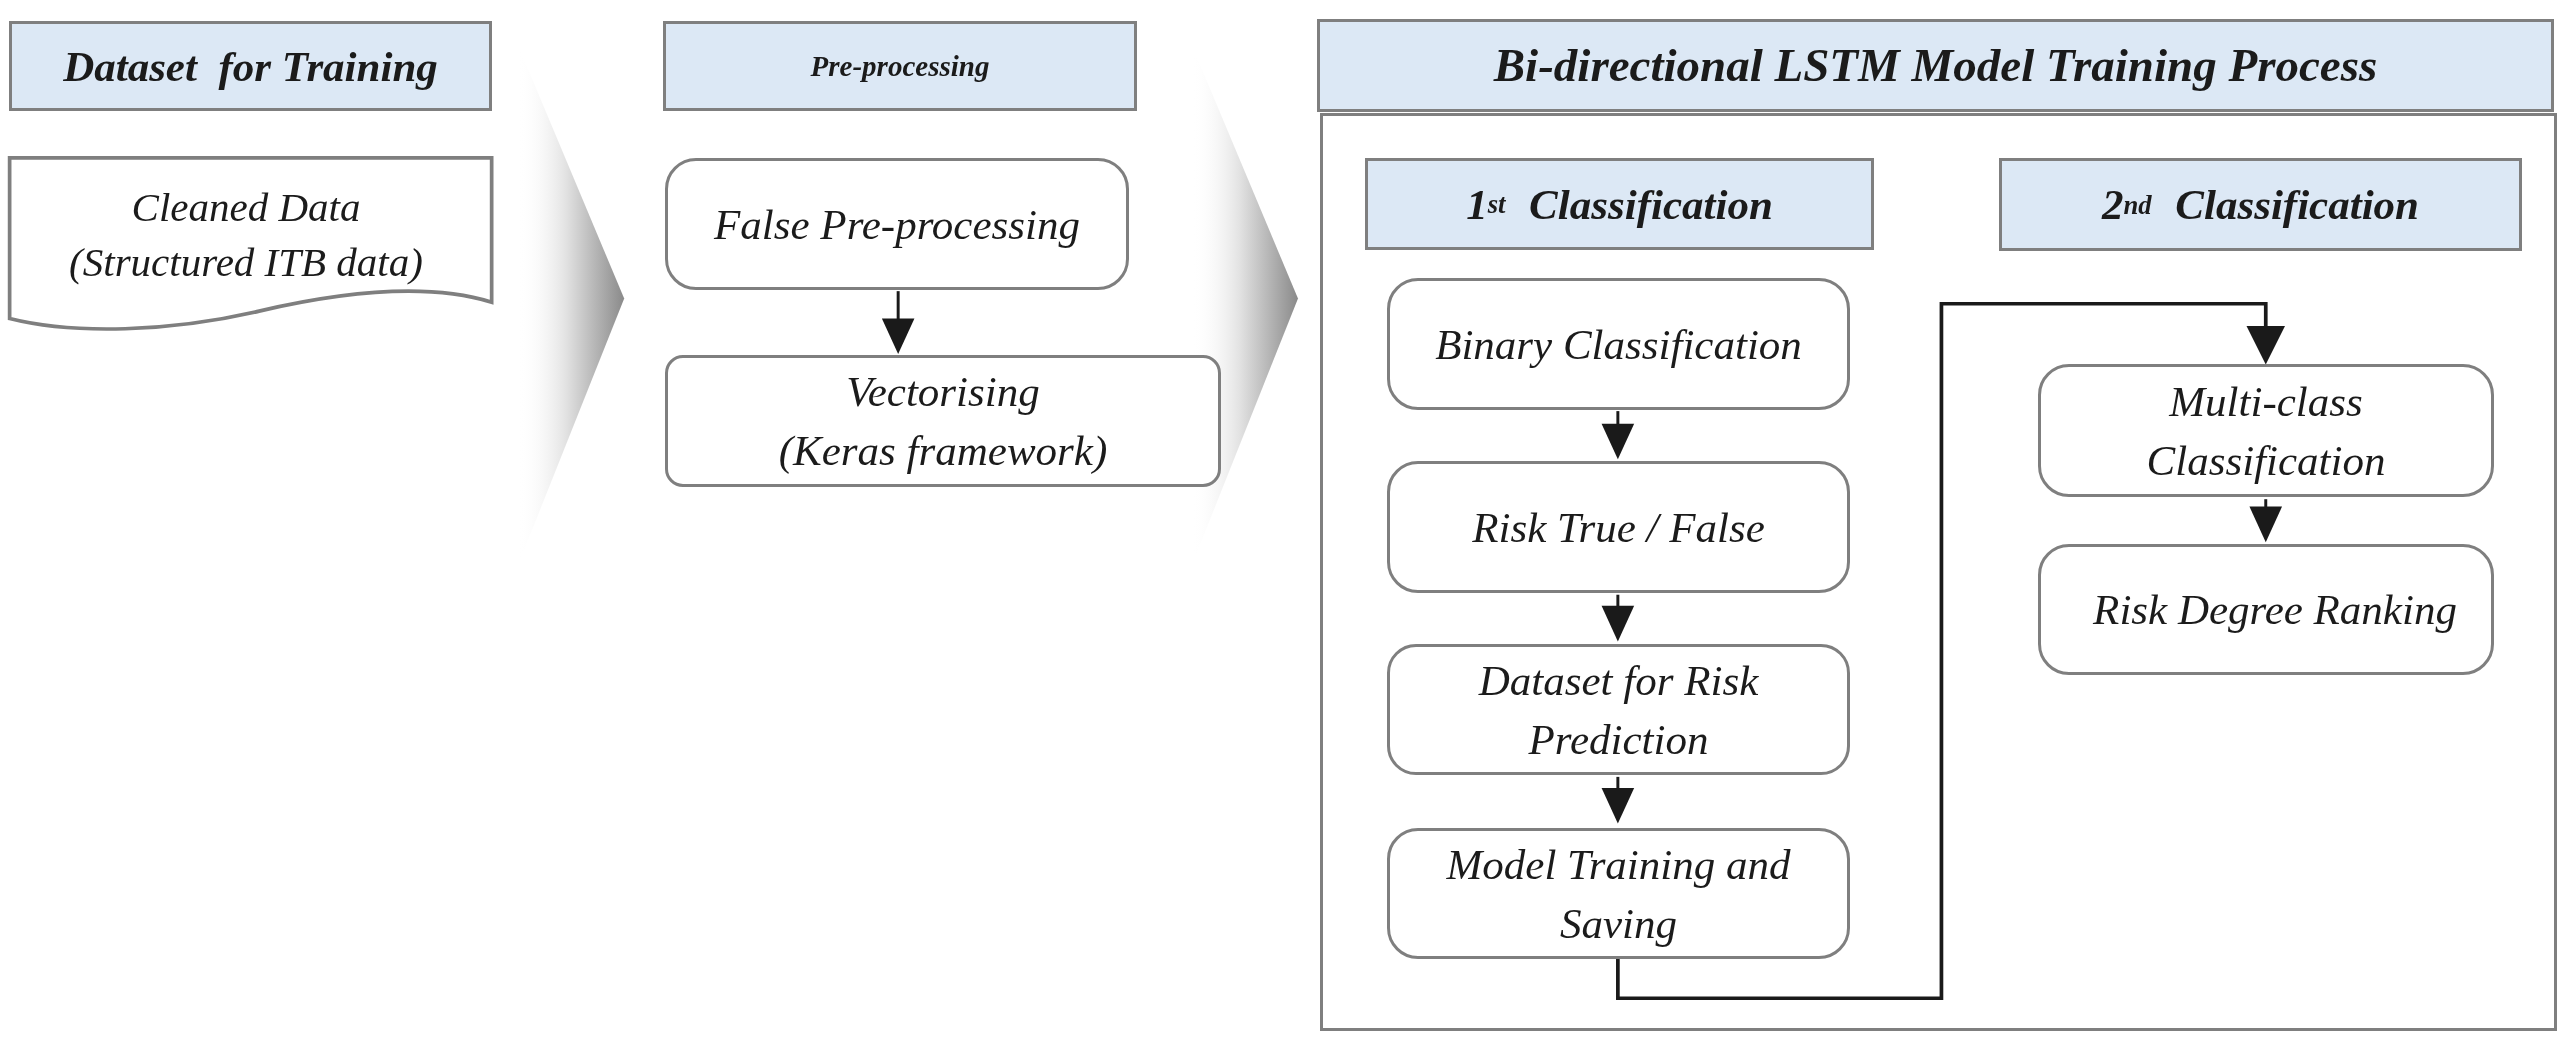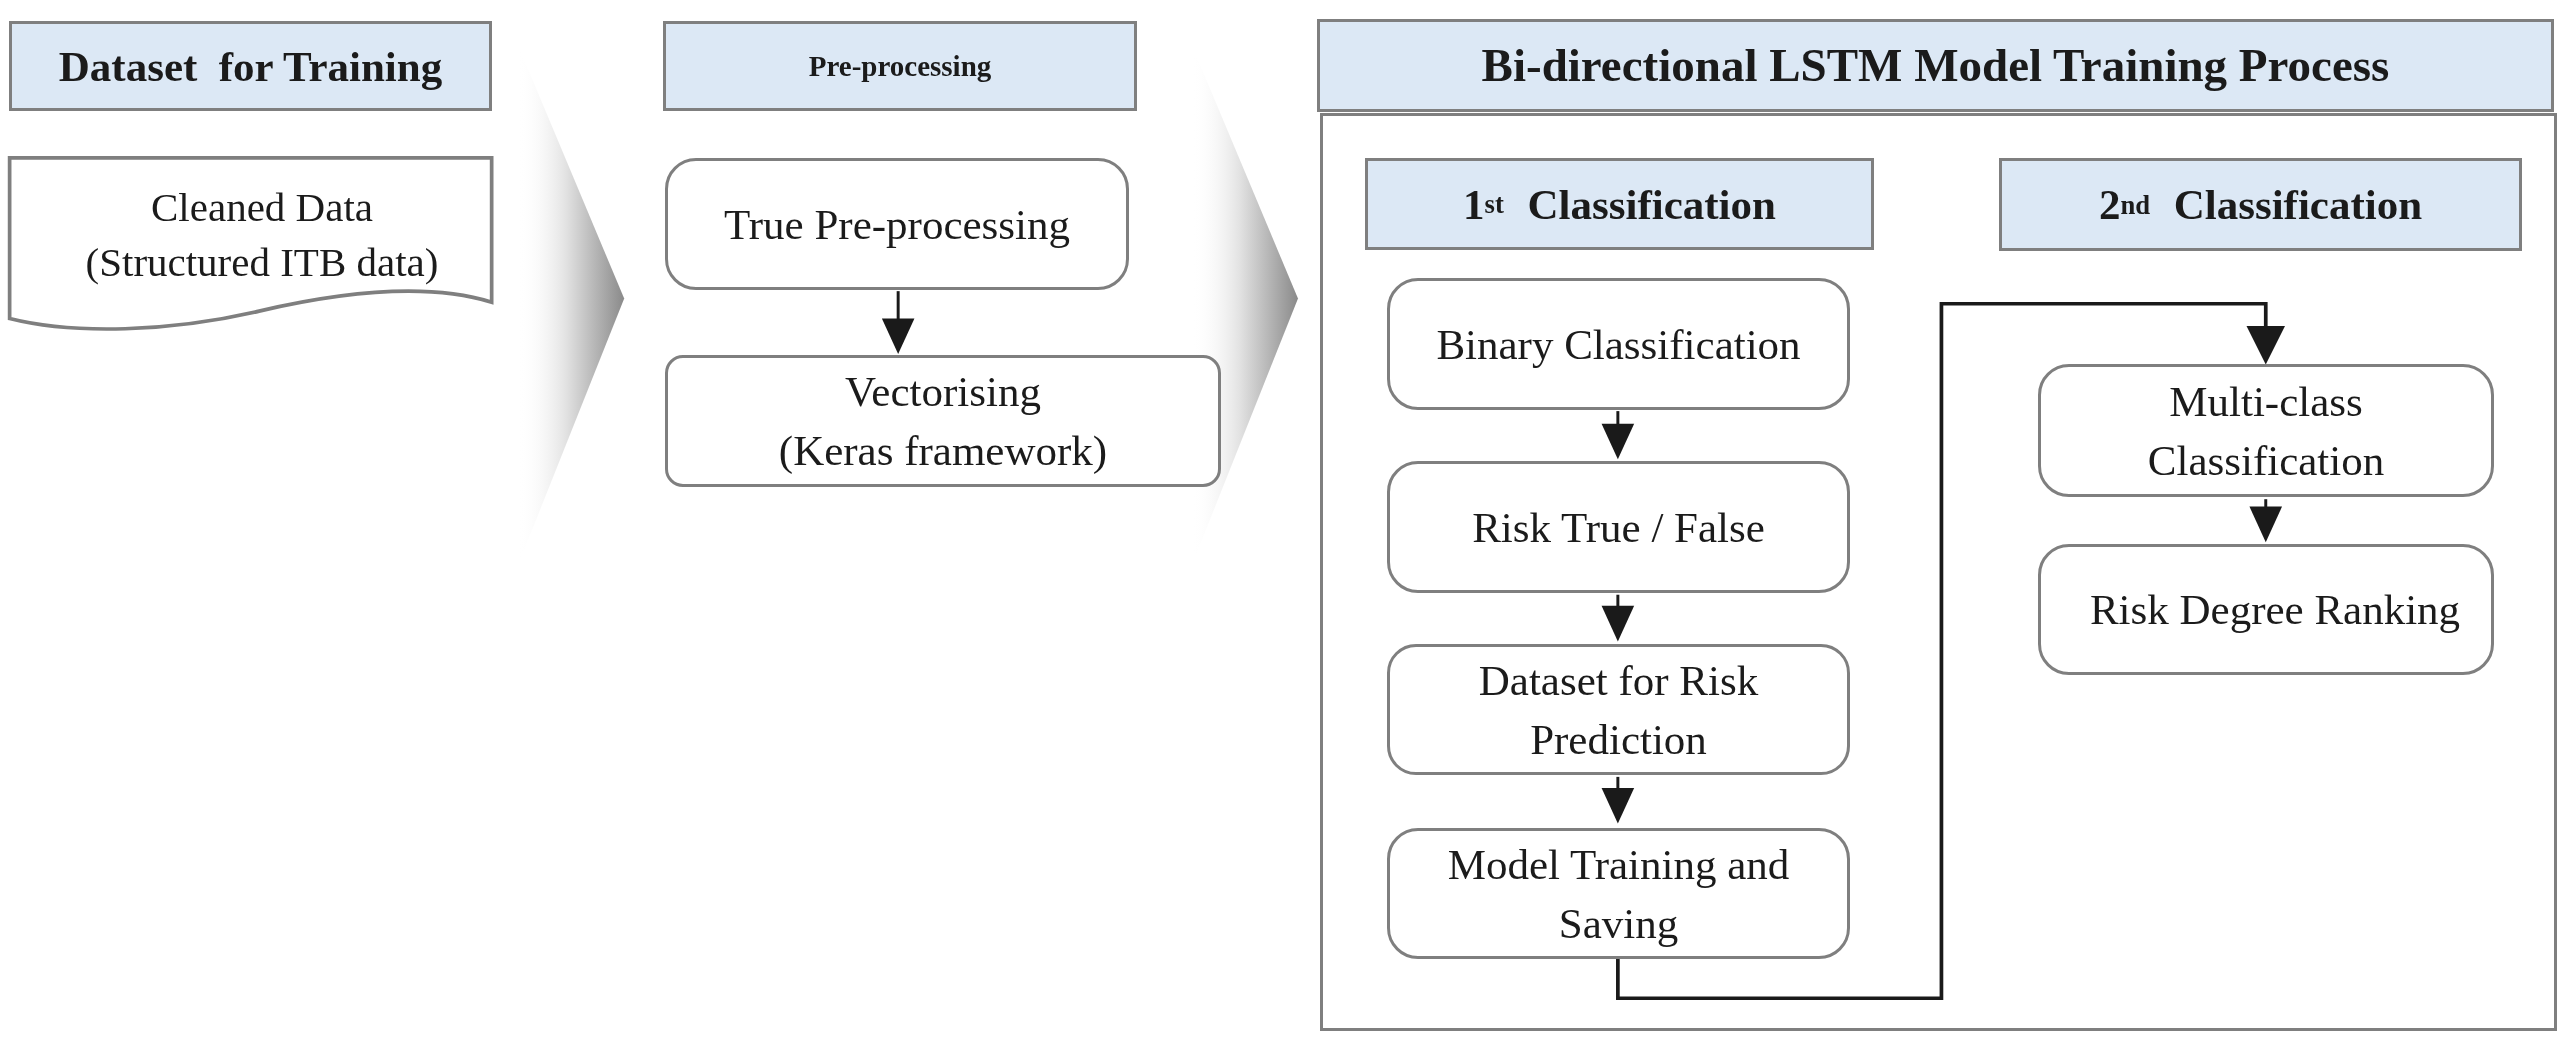--- a/index.html
+++ b/index.html
@@ -1,21 +1,21 @@
 <!DOCTYPE html>
 <html style="font-size:12px"><head>
 <meta charset="utf-8">
 <style>
   html,body{margin:0;padding:0;background:#ffffff;}
   body{
     width:2576px;height:1051px;position:relative;overflow:hidden;
     font-family:"Liberation Serif","DejaVu Serif",serif;
     color:#1b1b1b;
   }
-  .abs{position:absolute;box-sizing:border-box;}
+  .abs{position:absolute;box-sizing:border-box;font-style:italic;}
   
   .hdr{
     background:#dce8f5;
     border:3px solid #7f7f7f;
     display:flex;align-items:center;justify-content:center;
     font-weight:bold;text-align:center;
   }
   
   .flowbox{
     background:#ffffff;
@@ -75,26 +75,26 @@
   <polygon points="3034,440 3086,440 3060,492" fill="#1a1a1a"></polygon>
 
   <g>
     <line x1="3060" y1="674" x2="3060" y2="686" stroke="#1a1a1a" stroke-width="4"></line>
     <polygon points="3038,684 3082,684 3060,732" fill="#1a1a1a"></polygon>
   </g>
 </svg>
 
 <div class="abs hdr" style="left:9px;top:21px;width:483px;height:90px;font-size:43px;white-space:pre-wrap;">Dataset  for Training</div>
 
-<div class="abs doc-text" style="left:21px;top:164px;width:482px;height:141px;">Cleaned Data
+<div class="abs doc-text" style="left:5px;top:164px;width:482px;height:141px;">Cleaned Data
 (Structured ITB data)</div>
 
 <div class="abs hdr" style="left:663px;top:21px;width:474px;height:90px;font-size:29px;">Pre-processing</div>
 
-<div class="abs flowbox" style="left:665px;top:158px;width:464px;height:132px;">True Pre-processing</div>
+<div class="abs flowbox" style="left:665px;top:158px;width:464px;height:132px;">False Pre-processing</div>
 
 <div class="abs flowbox" style="left:665px;top:355px;width:556px;height:132px;border-radius:18px;">Vectorising
 (Keras framework)</div>
 
 <div class="abs hdr" style="left:1317px;top:18.5px;width:1237px;height:93px;font-size:47px;">Bi-directional LSTM Model Training Process</div>
 
 <div class="abs outer" style="left:1320px;top:113px;width:1237px;height:918px;"></div>
 
 <div class="abs hdr" style="left:1365px;top:158px;width:509px;height:92px;font-size:43px;">
     <span>1</span>

